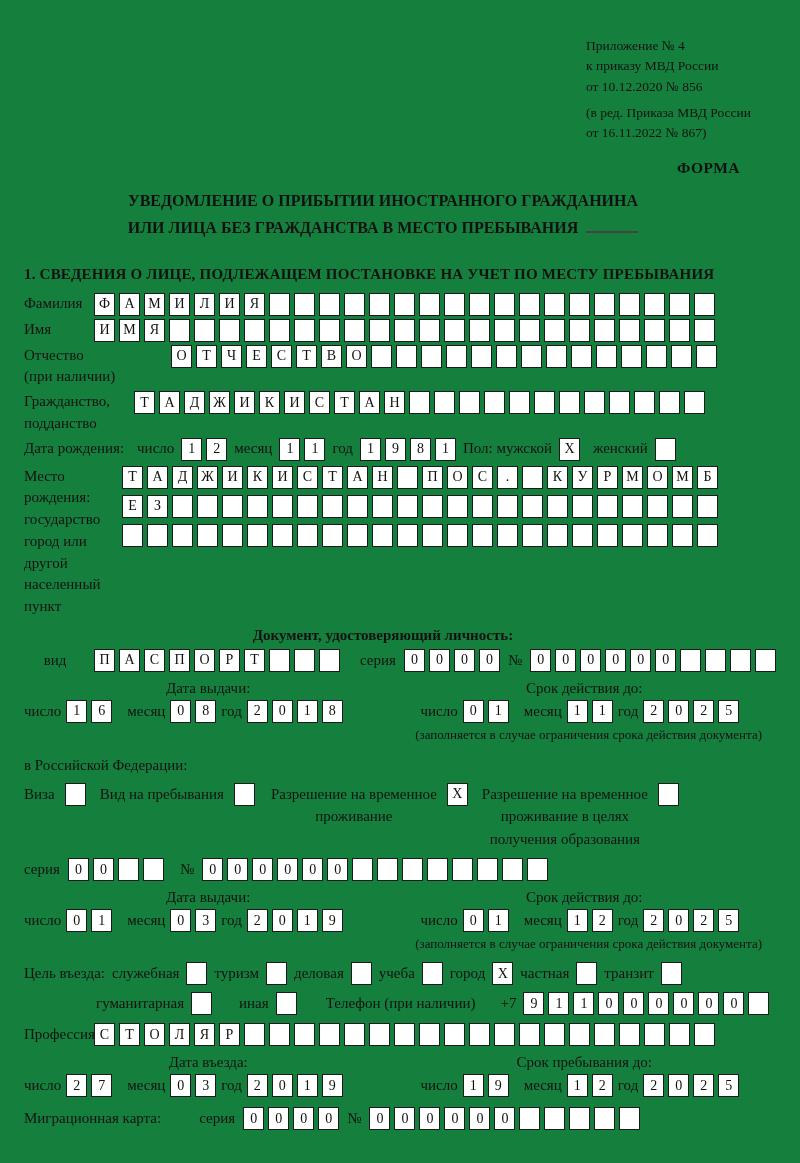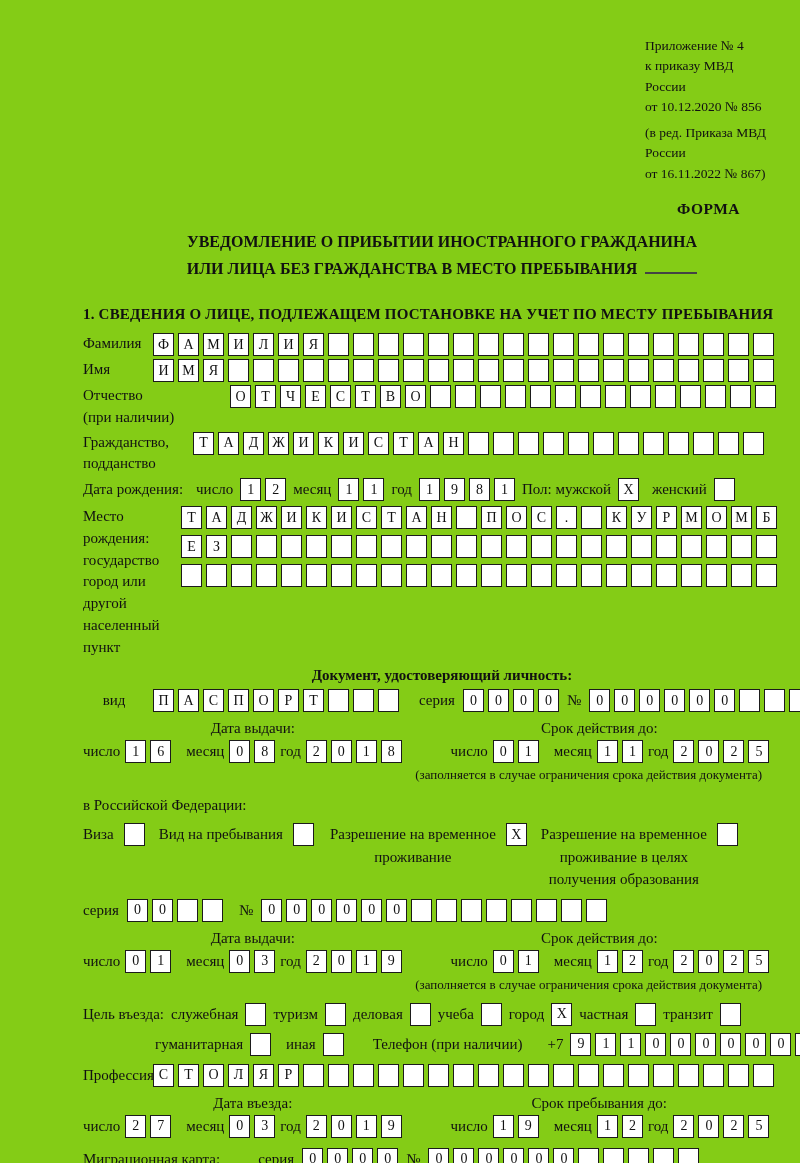--- a/index.html
+++ b/index.html
@@ -1,20 +1,20 @@
 <!DOCTYPE html>
 <html><head>
 <meta charset="utf-8">
 <style>
   html,body{margin:0;padding:0;background:#fff;}
   .page{
     width:800px;height:1163px;box-sizing:border-box;
-    padding:36px 24px 0 83px;
+    padding:36px 24px 0 24px;
     font-family:"Liberation Serif","DejaVu Serif",serif;
-    color:#111;overflow:hidden;background:#84cc16;
+    color:#111;overflow:hidden;background:#15803d;
   }
   
   .refblock{margin-left:562px;font-size:13.5px;line-height:1.5;}
   .refblock .r2{margin-top:6px;}
   .forma{font-weight:bold;text-align:right;padding-right:36px;margin-top:16px;font-size:15.5px;letter-spacing:.5px;}
   
   .title{width:718px;text-align:center;font-weight:bold;font-size:16px;line-height:1.7;margin-top:10px;}
   .blankline{display:inline-block;width:52px;border-bottom:2px solid #444;margin-left:8px;vertical-align:baseline;}
   .sec-head{font-weight:bold;font-size:15px;margin-top:24px;letter-spacing:.2px;}
   
@@ -544,21 +544,21 @@
     <span class="cells">
         <span class="cell"></span>
       </span>
   </div>
 
   <div class="purpose indent72" style="margin-top:7px;">
     <span class="lbl">гуманитарная</span>
     <span class="cells">
         <span class="cell"></span>
       </span>
-    <span class="lbl" style="margin-left:8px;">иная</span>
+    <span class="lbl" style="margin-left:20px;">иная</span>
     <span class="cells">
         <span class="cell"></span>
       </span>
     <span class="lbl" style="margin-left:22px;">Телефон (при наличии)</span>
     <span class="lbl" style="margin-left:18px;">+7</span>
     <span class="cells">
         <span class="cell">9</span>
         <span class="cell">1</span>
         <span class="cell">1</span>
         <span class="cell">0</span>

